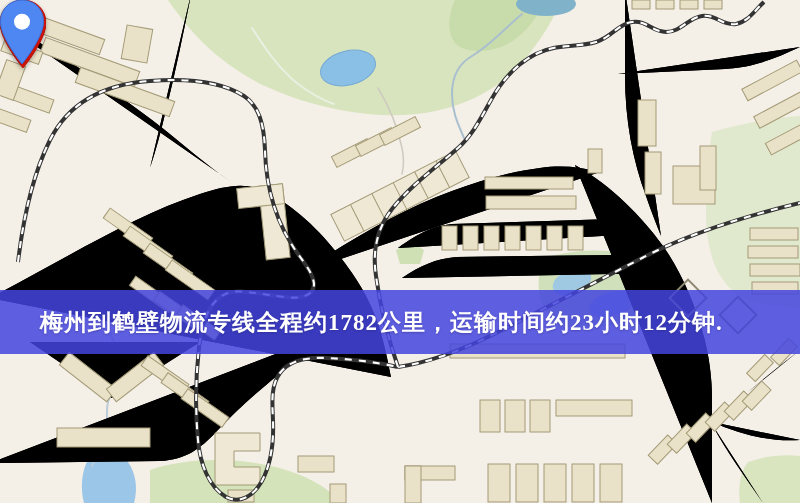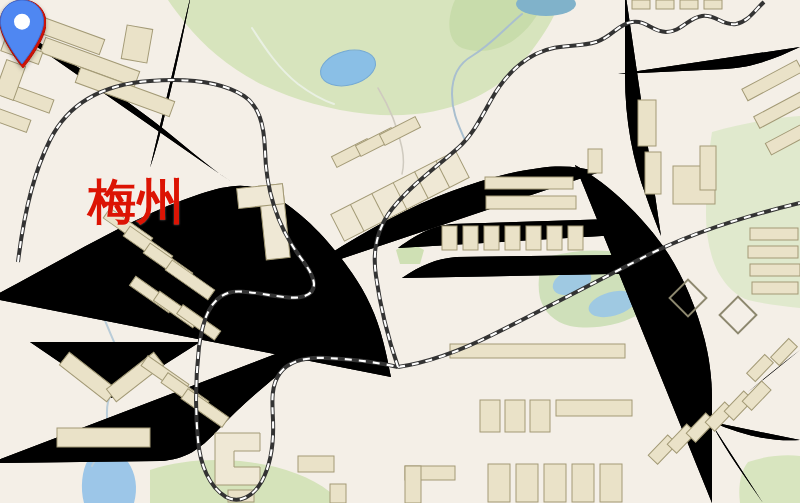--- a/index.html
+++ b/index.html
@@ -234,26 +234,28 @@
     <g>
       <use href="#rw1" class="rw-base"></use>
         <use href="#rw1" class="rw-dash"></use>
       <use href="#rw2" class="rw-base"></use>
         <use href="#rw2" class="rw-dash"></use>
       <use href="#rw3" class="rw-base"></use>
         <use href="#rw3" class="rw-dash"></use>
     </g>
   </svg>
 
+  <div class="banner">
+    <span class="banner-text">梅州到鹤壁物流专线全程约1782公里，运输时间约23小时12分钟.</span>
+  </div>
 
   <svg class="pin pin-origin" viewBox="0 0 46 68">
     <path d="M23 0 C10 0 0 10 0 23 C0 40 23 68 23 68 C23 68 46 40 46 23 C46 10 36 0 23 0 Z" fill="#e8150a" stroke="#c01005" stroke-width="1"></path>
     <circle cx="23" cy="23" r="8.5" fill="#ffffff"></circle>
   </svg>
 
   <svg class="pin pin-dest" viewBox="0 0 46 68">
     <path d="M23 0 C10 0 0 10 0 23 C0 40 23 68 23 68 C23 68 46 40 46 23 C46 10 36 0 23 0 Z" fill="#4f87f2" stroke="#3a6cd4" stroke-width="1"></path>
     <circle cx="23" cy="23" r="8.5" fill="#ffffff"></circle>
   </svg>
 
-  <div class="place-label label-origin">梅州</div>
 
 </div>
 
 </body></html>

